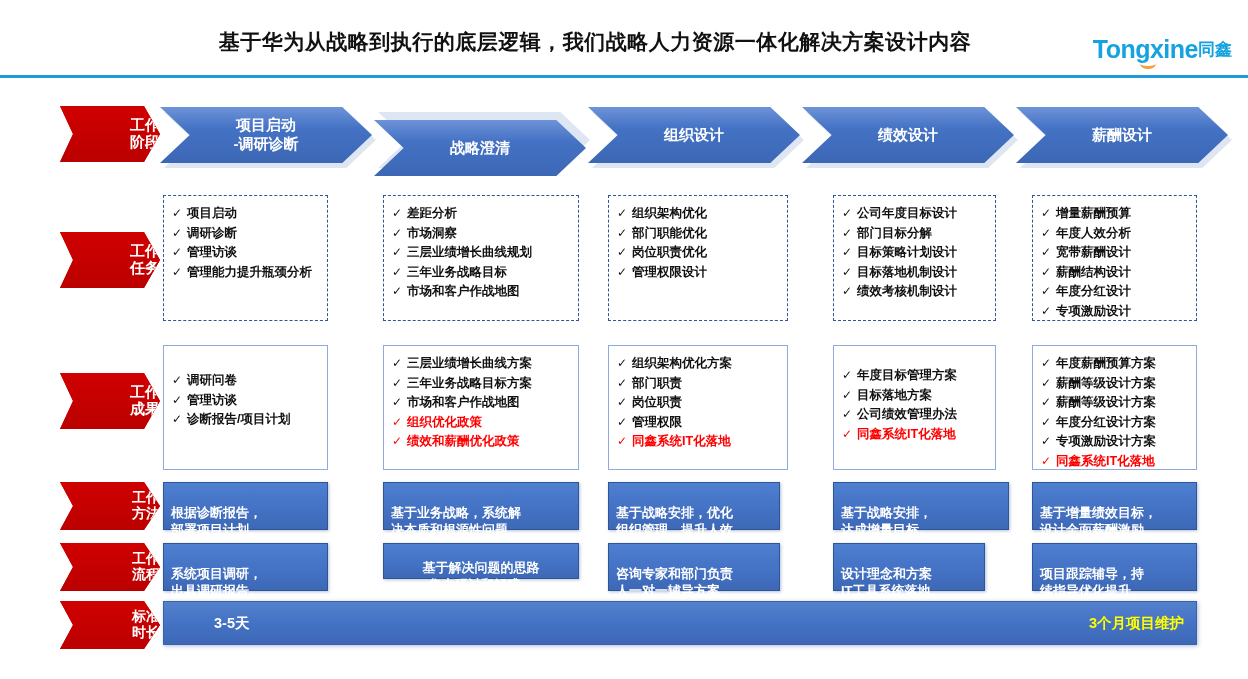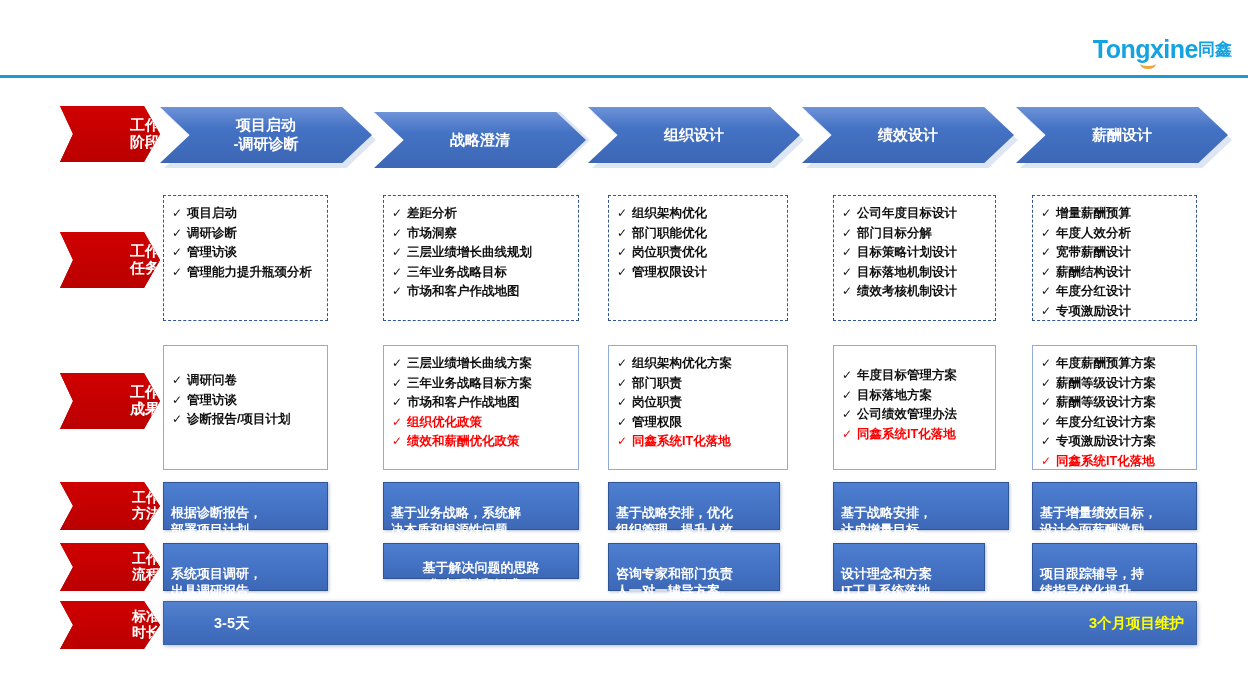--- a/index.html
+++ b/index.html
@@ -117,20 +117,21 @@
     display:flex;align-items:center;
     color:#ffffff;font-weight:bold;font-size:14.5px;
     white-space:nowrap;
   }
   .dur-item.yellow{color:#ffff00;}
 </style>
 </head>
 <body>
 
 <div id="header">
+  <div id="page-title">基于华为从战略到执行的底层逻辑，我们战略人力资源一体化解决方案设计内容</div>
   <div id="logo">
     <span>Tongxine</span><span class="cn">同鑫</span>
     <span class="smile"></span>
   </div>
   <div id="header-rule"></div>
 </div>
 
 <div>
   <div class="red-tag" style="left:60px;top:106px;width:100px;height:56px;font-size:15px;">
     <div>
@@ -141,21 +142,21 @@
 
   <div class="stage-shadow" style="left:164px;top:112px;width:212px;height:56px;"></div>
   <div class="stage-arrow" style="left:160px;top:107px;width:212px;height:56px;">
     <div>
       <div>项目启动</div>
       <div>-调研诊断</div>
     </div>
   </div>
 
   <div class="stage-shadow" style="left:378px;top:112px;width:212px;height:56px;"></div>
-  <div class="stage-arrow" style="left:374px;top:112px;width:212px;height:56px;text-align:right;">
+  <div class="stage-arrow" style="left:374px;top:120px;width:212px;height:56px;text-align:right;">
     <div>
       <div>战略澄清</div>
     </div>
   </div>
 
   <div class="stage-shadow" style="left:592px;top:112px;width:212px;height:56px;"></div>
   <div class="stage-arrow" style="left:588px;top:107px;width:212px;height:56px;">
     <div>
       <div>组织设计</div>
     </div>

